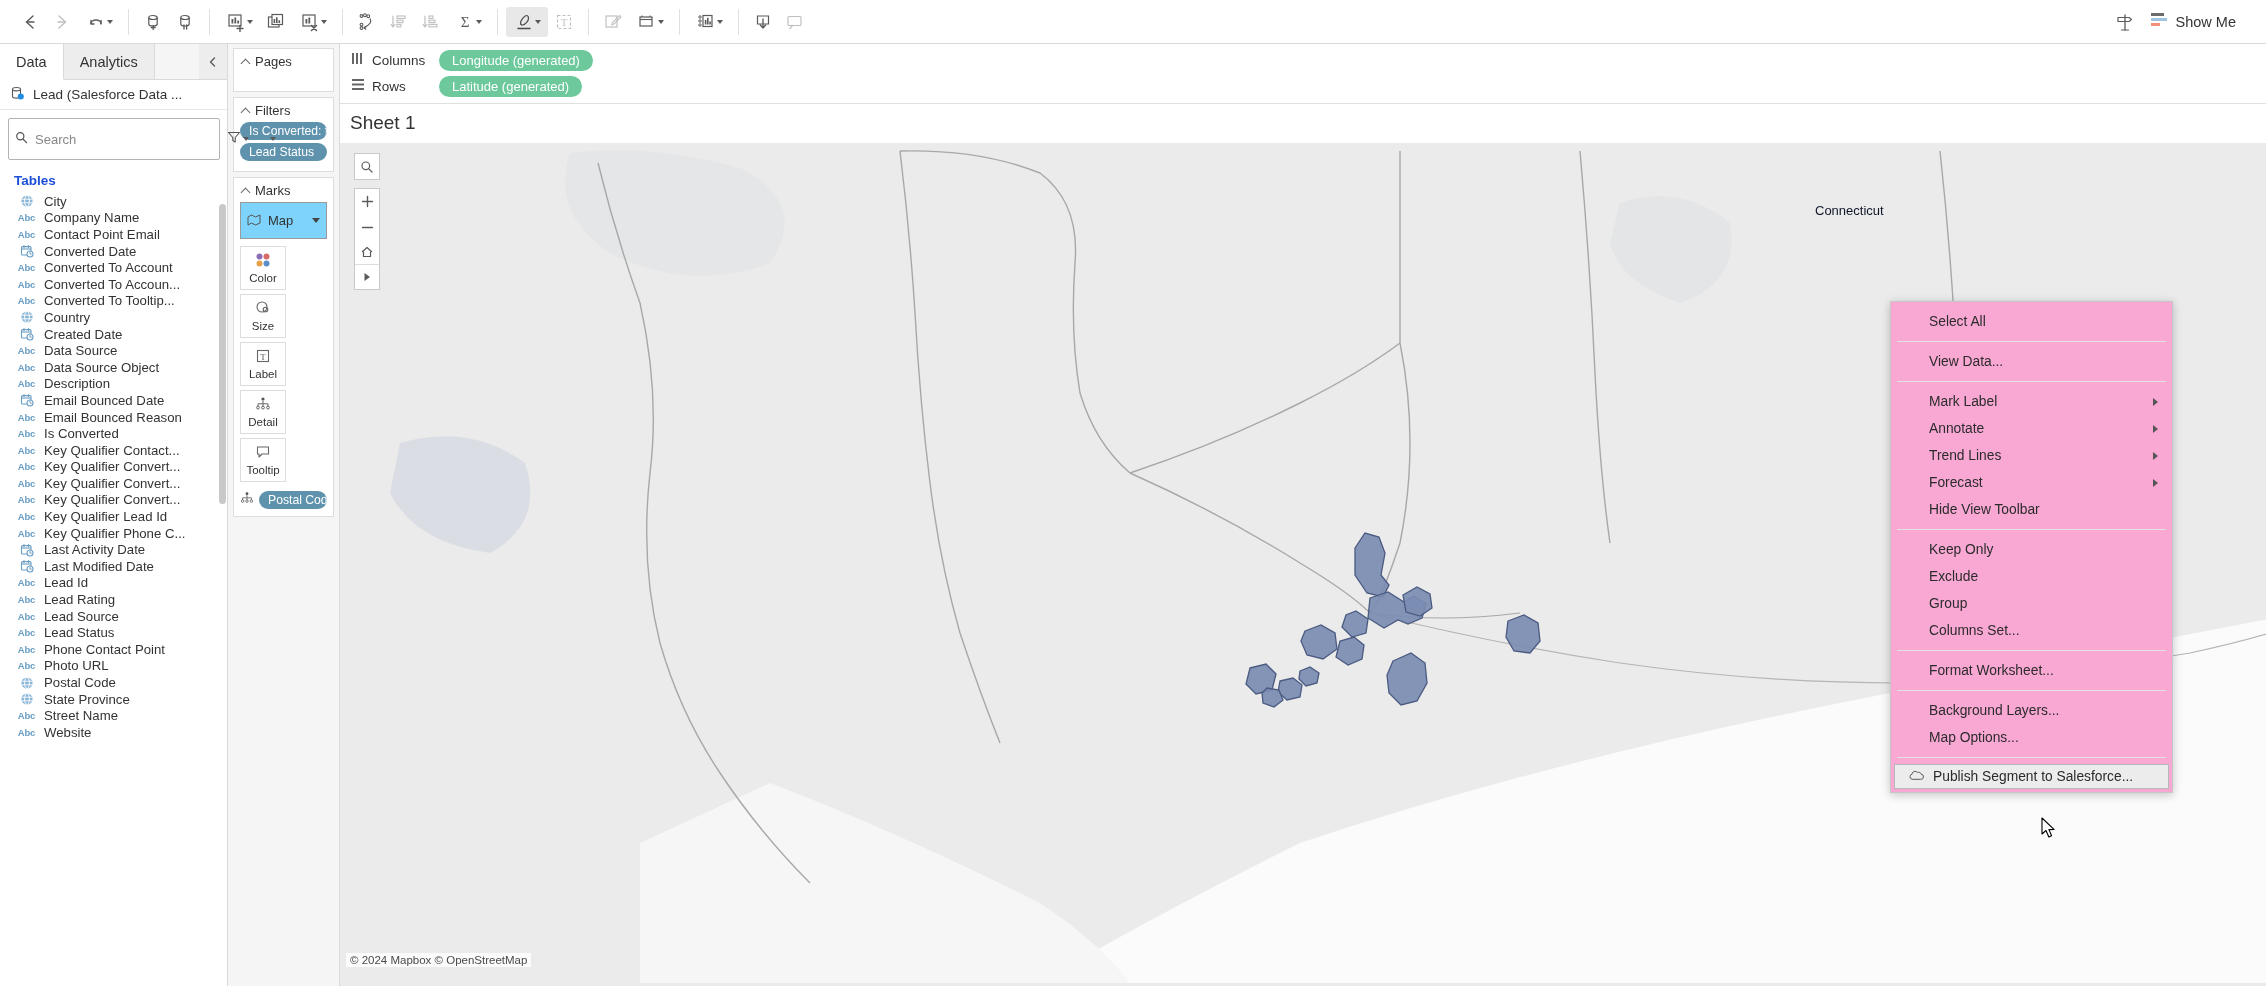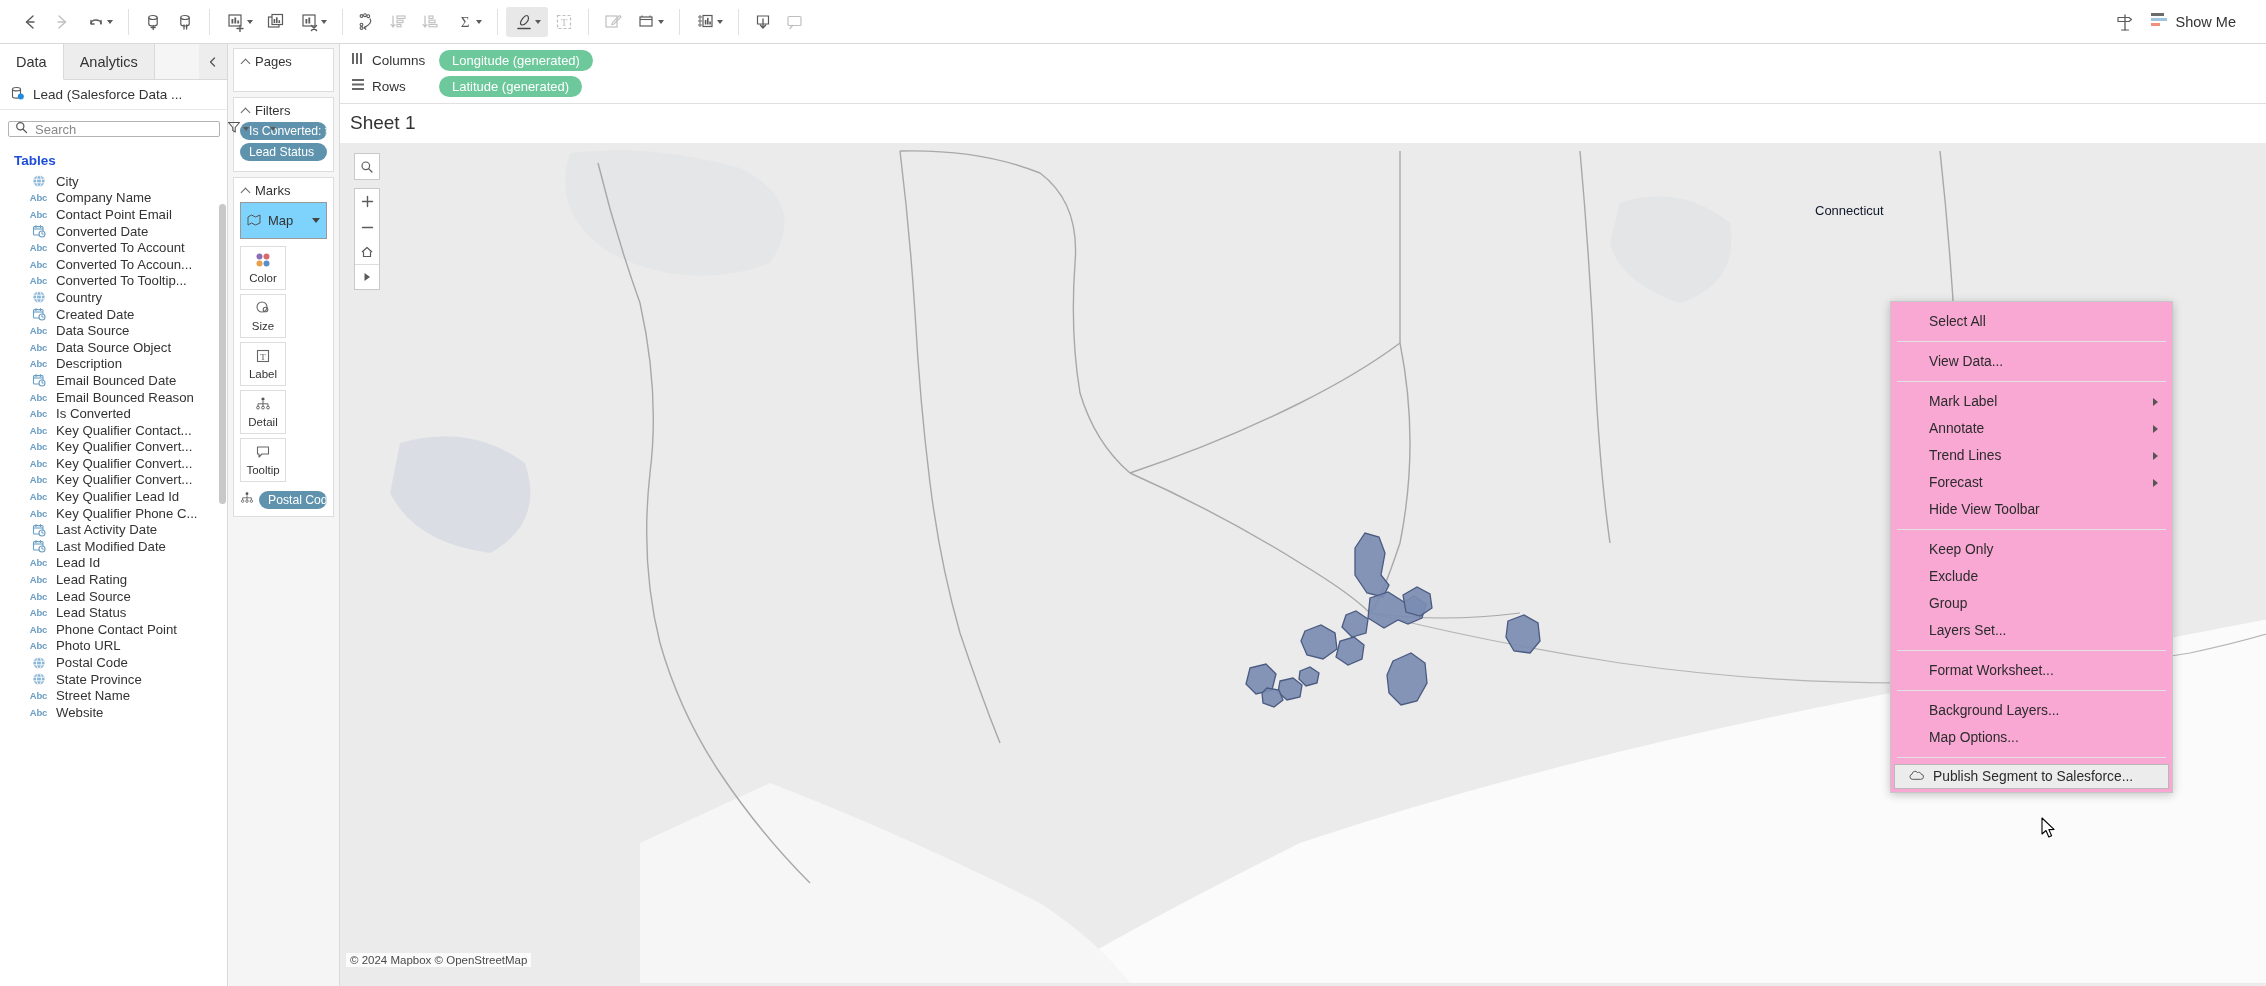--- a/index.html
+++ b/index.html
@@ -83,41 +83,41 @@
     padding: 0 10px;
     font-size: 13.5px; color: #333;
     border-bottom: 1px solid #e8e8e8;
     cursor: pointer; white-space: nowrap; overflow: hidden;
   }
   .dp-searchrow {
     display: flex; align-items: center; gap: 5px;
     padding: 8px 8px 7px 8px;
   }
   .dp-search {
-    flex: 1; height: 16px;
+    flex: 1; height: 42px;
     border: 1px solid #b3b3b3; border-radius: 2px;
     display: flex; align-items: center; gap: 5px; padding: 0 6px;
     background: #fff;
   }
   .dp-search input {
     border: none; outline: none; flex: 1;
     font-size: 13px; font-family: "Liberation Sans", sans-serif;
     color: #333; background: transparent;
   }
   .dp-search input::placeholder { color: #888; }
   .dp-filterbtn { display: flex; align-items: center; gap: 1px; cursor: pointer; padding: 2px; }
   .dp-vsep { width: 1px; height: 18px; background: #d5d5d5; margin: 0 3px; }
   .dp-sectionhdr {
     font-size: 13.5px; font-weight: bold; color: #1d4ed8;
     padding: 6px 0 5px 14px;
   }
   .dp-fields { flex: 1; overflow: hidden; position: relative; }
   .dp-field {
     display: flex; align-items: center; gap: 9px;
-    height: 16.6px; padding: 0 8px 0 30px;
+    height: 16.6px; padding: 0 8px 0 18px;
     font-size: 13.2px; color: #333;
     cursor: pointer; white-space: nowrap;
   }
   .ficon { width: 17px; display: flex; align-items: center; justify-content: center; flex: 0 0 17px; }
   .ficon-abc { font-size: 9.5px; color: #6b9ec4; font-weight: bold; letter-spacing: -0.2px; }
   .dp-scroll {
     position: absolute; right: 1px; top: 0; width: 7px;
     background: #c8c8c8; border-radius: 4px;
   }
 
@@ -969,21 +969,21 @@
             <div class="ctx-item">
               <span>Keep Only</span>
             </div>
             <div class="ctx-item">
               <span>Exclude</span>
             </div>
             <div class="ctx-item">
               <span>Group</span>
             </div>
             <div class="ctx-item">
-              <span>Layers Set...</span>
+              <span>Columns Set...</span>
             </div>
             <div class="ctx-sep"></div>
             <div class="ctx-item">
               <span>Format Worksheet...</span>
             </div>
             <div class="ctx-sep"></div>
             <div class="ctx-item">
               <span>Background Layers...</span>
             </div>
             <div class="ctx-item">

